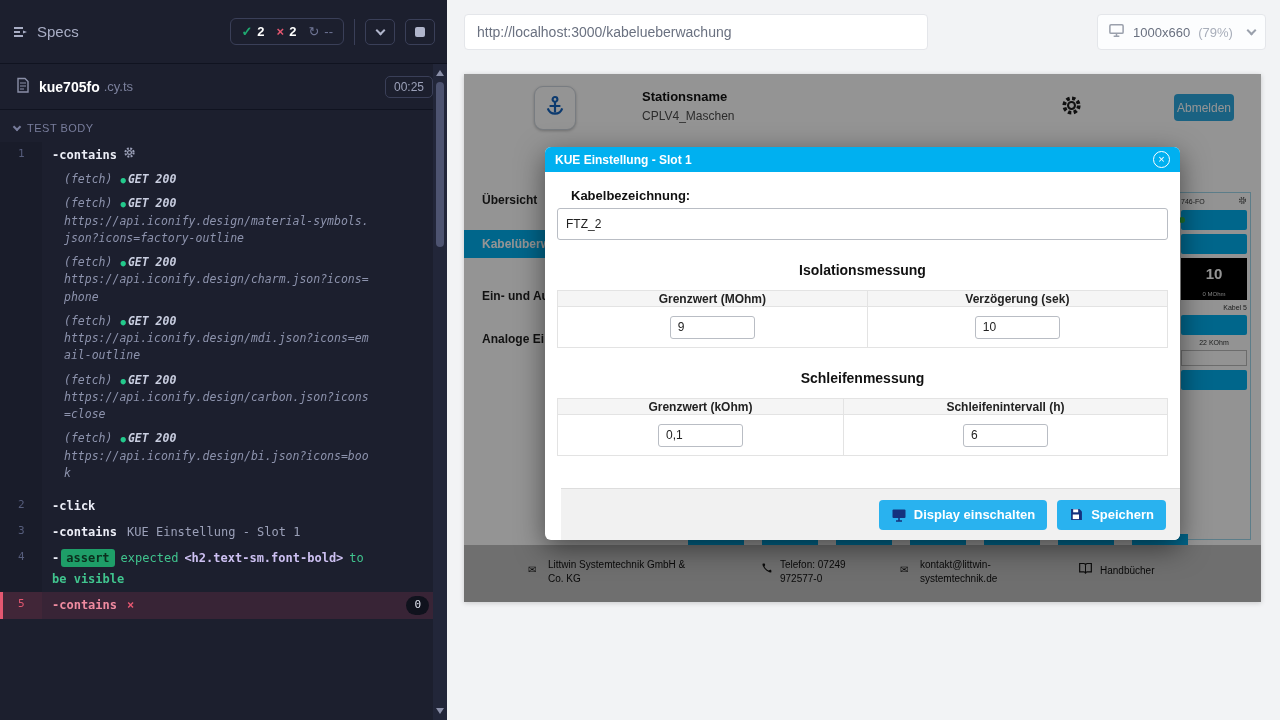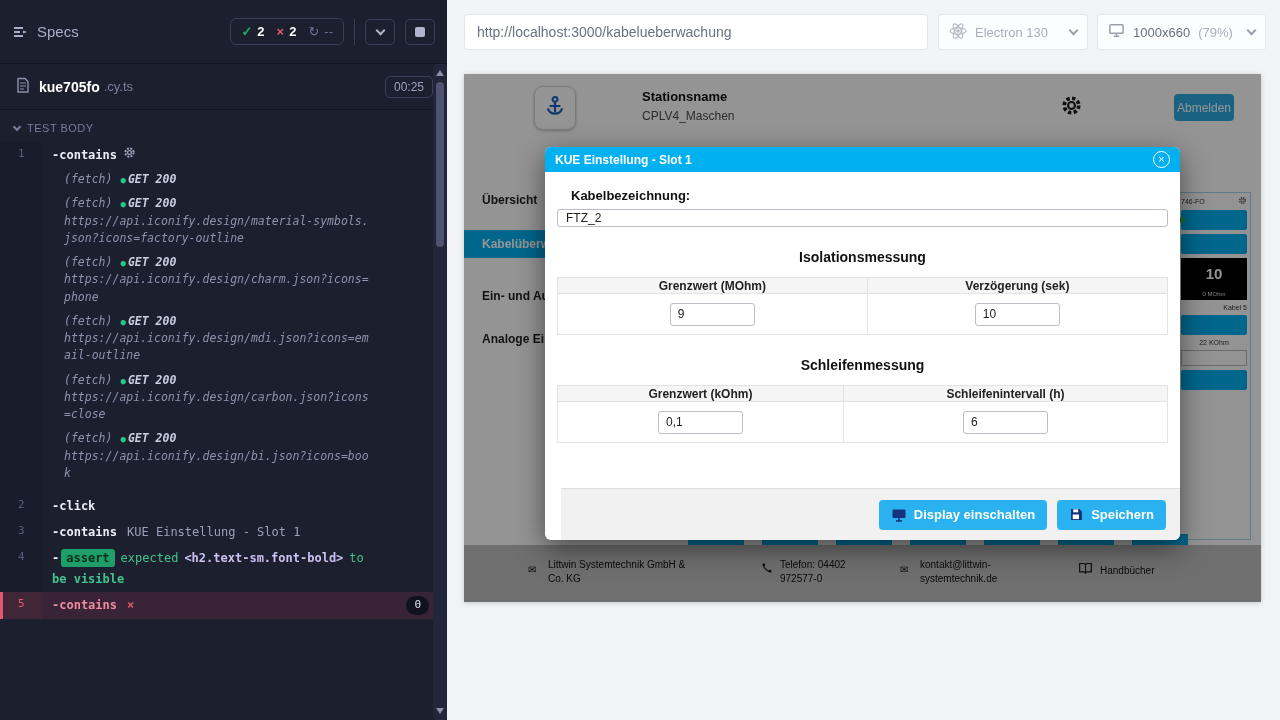--- a/index.html
+++ b/index.html
@@ -170,21 +170,21 @@
   }
   .m-header { height:25px; background:#00b0f0; display:flex; align-items:center; padding:0 10px; }
   .m-title { color:#fff; font-weight:bold; font-size:12px; }
   .m-close {
     margin-left:auto; width:17px; height:17px; border:1.5px solid #fff; border-radius:50%;
     color:#fff; font-size:11px; line-height:13px; text-align:center; background:transparent; cursor:pointer;
   }
   .m-body { padding:8px 12px 0; }
   .m-label { font-weight:bold; font-size:13px; margin:8px 0 5px; color:#111;padding-left:14px; }
   .m-input {
-    width:100%; height:18px; border:1px solid #b9bdc4; border-radius:3px;
+    width:100%; height:32px; border:1px solid #b9bdc4; border-radius:3px;
     padding:0 8px; font-size:12px; font-family:inherit; color:#222;
   }
   .m-section { text-align:center; font-weight:bold; font-size:14px; margin-top:22px; color:#111; }
   .m-table { width:100%; border-collapse:collapse; margin-top:12px; }
   .m-table th { border:1px solid #e3e3e3; background:#f5f5f5; font-size:12px; font-weight:bold; height:16px; color:#222; }
   .m-table td { border:1px solid #e3e3e3; height:41px; text-align:center; }
   .cell-input { width:85px; height:23px; border:1px solid #b9bdc4; border-radius:3px; padding:0 7px; font-size:12px; font-family:inherit; color:#222; }
   .m-footer {
     position:absolute; left:16px; right:0; bottom:0; height:52px; background:#f1f1f1;
     border-top:1px solid #ddd; display:flex; align-items:center; justify-content:flex-end;
@@ -386,27 +386,20 @@
     <span class="sb-arrow sb-up"></span>
     <span class="sb-thumb"></span>
     <span class="sb-arrow sb-down"></span>
   </div>
 </div>
 
 <div class="stage">
 
   <input class="urlbar" readonly="" value="http://localhost:3000/kabelueberwachung" style="">
 
-  <div class="selbox browser-sel">
-    <span style="color:#b6bac4"><svg width="18" height="18" viewBox="0 0 18 18">
-          <use href="#sym-atom"></use>
-        </svg></span>
-    <span>Electron 130</span>
-    <span class="chev"></span>
-  </div>
 
   <div class="selbox viewport-sel">
     <span style="color:#9aa0ac"><svg width="17" height="17" viewBox="0 0 18 18">
           <use href="#sym-monitor"></use>
         </svg></span>
     <span>1000x660</span>
     <span class="dimtxt">(79%)</span>
     <span class="chev"></span>
   </div>
 
@@ -462,21 +455,21 @@
       <span class="bblock"></span>
       <span class="bblock"></span>
     </div>
 
     <div class="aut-footer">
       <span class="f-abs f-icon" style="left:64px;top:18px">✉</span>
       <span class="f-abs" style="left:84px;top:13px;width:152px">Littwin Systemtechnik GmbH &amp; Co. KG</span>
       <span class="f-abs f-icon" style="left:296px;top:17px"><svg width="13" height="13" viewBox="0 0 18 18">
             <use href="#sym-phone"></use>
           </svg></span>
-      <span class="f-abs" style="left:316px;top:13px;width:90px">Telefon: 04402 972577-0</span>
+      <span class="f-abs" style="left:316px;top:13px;width:90px">Telefon: 07249 972577-0</span>
       <span class="f-abs f-icon" style="left:436px;top:18px">✉</span>
       <span class="f-abs" style="left:456px;top:13px;width:110px">kontakt@littwin-systemtechnik.de</span>
       <span class="f-abs f-icon" style="left:614px;top:16px"><svg width="15" height="15" viewBox="0 0 18 18">
             <use href="#sym-book"></use>
           </svg></span>
       <span class="f-abs" style="left:636px;top:19px">Handbücher</span>
     </div>
 
     <div class="overlay"></div>
 

